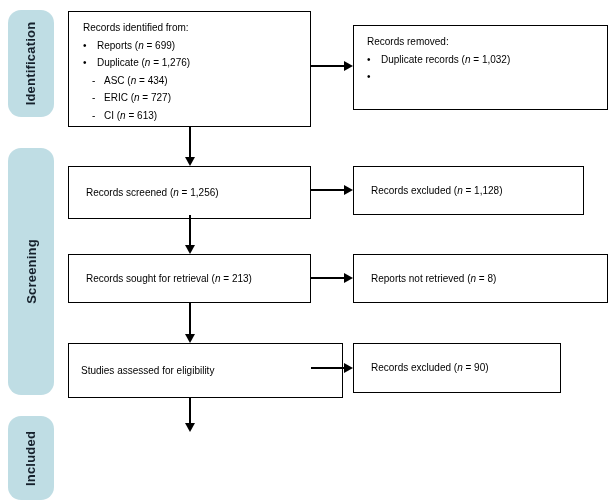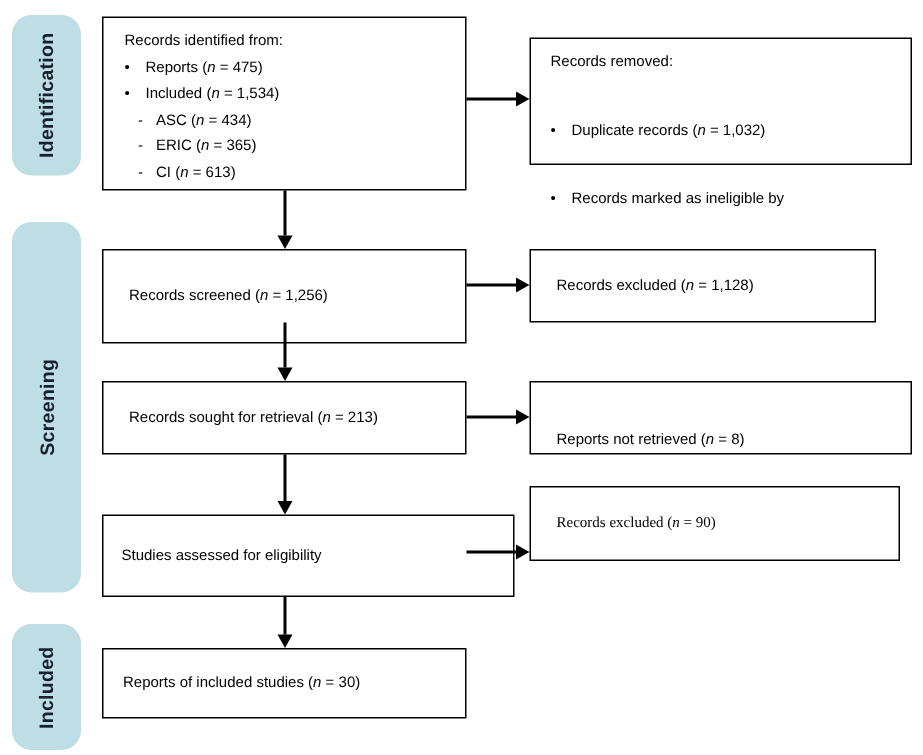--- a/index.html
+++ b/index.html
@@ -33,27 +33,27 @@
   
   .box{
     position:absolute;background:var(--bg);
     border:1.5px solid var(--box-border);
     font-size:10px;color:#000;line-height:17.5px;
     display:flex;flex-direction:column;
   }
   .box.multi{justify-content:flex-start;padding:7px 8px 0 14px;}
   .box.center{justify-content:center;padding:0 8px 0 17px;}
   #box-records-identified{left:68px;top:11px;width:243px;height:116px;}
-  #box-records-removed{left:353px;top:25px;width:255px;height:85px;padding-left:13px;gap:28px;}
-  #box-records-screened{left:68px;top:166px;width:243px;height:63px;justify-content:center;}
+  #box-records-removed{left:353px;top:25px;width:255px;height:85px;padding-left:13px;}
+  #box-records-screened{left:68px;top:166px;width:243px;height:53px;justify-content:center;}
   #box-records-excluded-screening{left:353px;top:166px;width:231px;height:49px;}
   #box-records-sought{left:68px;top:254px;width:243px;height:49px;}
-  #box-reports-not-retrieved{left:353px;top:254px;width:255px;height:49px;justify-content:flex-end;}
+  #box-reports-not-retrieved{left:353px;top:254px;width:255px;height:49px;}
   #box-studies-assessed{left:68px;top:343px;width:275px;height:55px;padding-left:12px;}
-  #box-records-excluded-eligibility{left:353px;top:324px;width:247px;height:50px;font-family:Liberation Serif, serif;}
+  #box-records-excluded-eligibility{left:353px;top:343px;width:208px;height:50px;}
   #box-reports-included{left:68px;top:432px;width:243px;height:47px;padding-left:13px;}
 
   .line{position:relative;}
   .line.l1{padding-left:14px;}
   .line.l1 .marker{position:absolute;left:0;}
   .line.l2{padding-left:21px;}
   .line.l2 .marker{position:absolute;left:9px;}
   .it{font-style:italic;}
 
   
@@ -88,43 +88,40 @@
   </div>
   <div class="pill" id="pill-screening">
     <span class="pill-text">Screening</span>
   </div>
   <div class="pill" id="pill-included">
     <span class="pill-text">Included</span>
   </div>
 
   <div class="box multi" id="box-records-identified">
       <div class="line l0"><span>Records identified from:</span></div>
-      <div class="line l1"><span class="marker">•</span><span>Reports (</span><span class="it">n</span><span> = 475)</span></div>
-      <div class="line l1"><span class="marker">•</span><span>Included (</span><span class="it">n</span><span> = 1,534)</span></div>
+      <div class="line l1"><span class="marker">•</span><span>Reports (</span><span class="it">n</span><span> = 699)</span></div>
+      <div class="line l1"><span class="marker">•</span><span>Duplicate (</span><span class="it">n</span><span> = 1,276)</span></div>
       <div class="line l2"><span class="marker">-</span><span>ASC (</span><span class="it">n</span><span> = 434)</span></div>
-      <div class="line l2"><span class="marker">-</span><span>ERIC (</span><span class="it">n</span><span> = 365)</span></div>
+      <div class="line l2"><span class="marker">-</span><span>ERIC (</span><span class="it">n</span><span> = 727)</span></div>
       <div class="line l2"><span class="marker">-</span><span>CI (</span><span class="it">n</span><span> = 613)</span></div>
     </div>
   <div class="box center" id="box-records-screened">
       <div class="line l0"><span>Records screened (</span><span class="it">n</span><span> = 1,256)</span></div>
     </div>
   <div class="box center" id="box-records-sought">
       <div class="line l0"><span>Records sought for retrieval (</span><span class="it">n</span><span> = 213)</span></div>
     </div>
   <div class="box center" id="box-studies-assessed">
       <div class="line l0"><span>Studies assessed for eligibility</span></div>
     </div>
-  <div class="box center" id="box-reports-included">
-      <div class="line l0"><span>Reports of included studies (</span><span class="it">n</span><span> = 30)</span></div>
-    </div>
 
   <div class="box multi" id="box-records-removed">
       <div class="line l0"><span>Records removed:</span></div>
       <div class="line l1"><span class="marker">•</span><span>Duplicate records (</span><span class="it">n</span><span> = 1,032)</span></div>
-      <div class="line l1"><span class="marker">•</span><span>Records marked as ineligible by</span></div>
+      <div class="line l1"><span class="marker">•</span></div>
     </div>
   <div class="box center" id="box-records-excluded-screening">
       <div class="line l0"><span>Records excluded (</span><span class="it">n</span><span> = 1,128)</span></div>
     </div>
   <div class="box center" id="box-reports-not-retrieved">
       <div class="line l0"><span>Reports not retrieved (</span><span class="it">n</span><span> = 8)</span></div>
     </div>
   <div class="box center" id="box-records-excluded-eligibility">
       <div class="line l0"><span>Records excluded (</span><span class="it">n</span><span> = 90)</span></div>
     </div>

